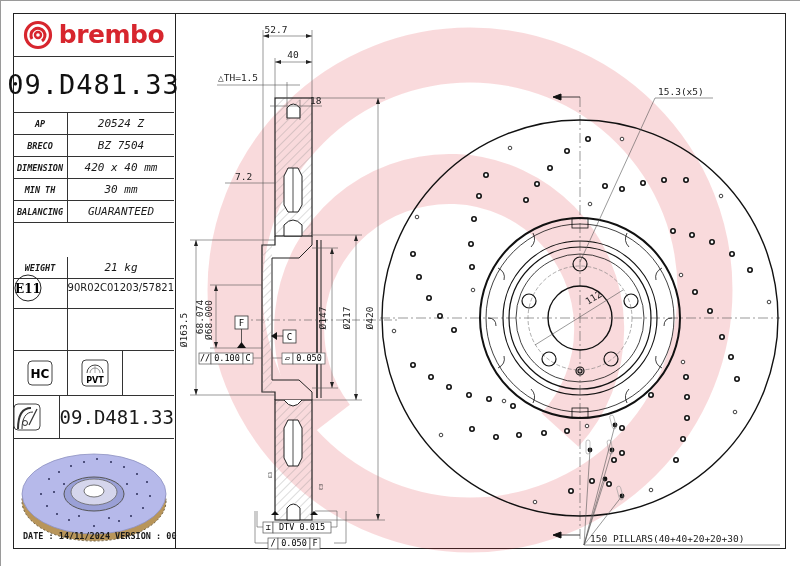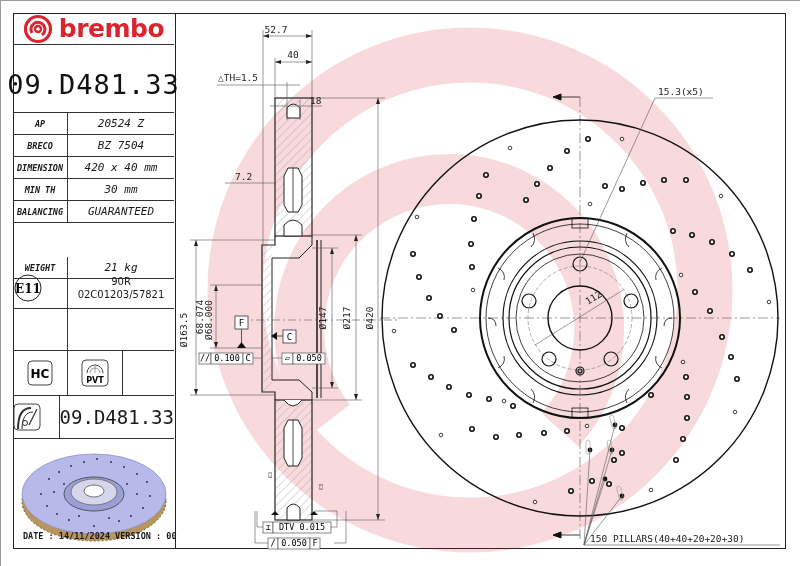--- a/index.html
+++ b/index.html
@@ -1,30 +1,30 @@
 <!DOCTYPE html>
 <html><head>
   <meta charset="utf-8">
   <style>
     html, body { margin:0; padding:0; background:#ffffff; }
     body { width:800px; height:566px; position:relative; overflow:hidden; font-family:"DejaVu Sans Mono","Liberation Mono",monospace; color:#1a1a1a; }
     .sheet { position:absolute; left:0; top:0; width:800px; height:566px; border-top:1px solid #9a9a9a; border-left:1px solid #9a9a9a; box-sizing:border-box; }
     .frame { position:absolute; left:13px; top:13px; width:773px; height:536px; border:1.5px solid #222; box-sizing:border-box; }
     .side { position:absolute; left:13px; top:13px; width:163px; height:536px; border-right:1.5px solid #222; box-sizing:border-box; }
     .row { position:absolute; left:0; width:161px; border-bottom:1px solid #333; box-sizing:border-box; display:flex; }
-    .logo-row { top:0; height:32px; align-items:center; justify-content:center; gap:6px; }
+    .logo-row { top:0; height:44px; align-items:center; justify-content:center; gap:6px; }
     .brand-text { font-family:"DejaVu Sans","Liberation Sans",sans-serif; font-weight:bold; font-size:25px; color:#d7262e; letter-spacing:-0.5px; }
     .code-row { top:44px; height:56px; align-items:center; justify-content:center; }
     .code-big { font-family:"DejaVu Sans Mono",monospace; font-size:27px; letter-spacing:1px; color:#111; }
     .spec { height:22px;font-style:italic; }
     .spec .k { width:54px; border-right:1px solid #333; font-size:8.5px; font-weight:bold; display:flex; align-items:center; justify-content:center; }
     .spec .v { flex:1; font-size:11px; display:flex; align-items:center; justify-content:center; }
     .cert-row { top:254px; height:42px; }
     .cert-row .k, .blank-row .k, .icon-row .k, .code2-row .k { width:54px; border-right:1px solid #333; display:flex; align-items:center; justify-content:flex-start; }
-    .cert-row .v { flex:1; display:flex; flex-direction:column; align-items:center; justify-content:center; font-size:10px; line-height:13px; font-family:"DejaVu Sans","Liberation Sans",sans-serif; }
+    .cert-row .v { flex:1; display:flex; flex-direction:row; align-items:center; justify-content:center; font-size:10px; line-height:13px; font-family:"DejaVu Sans","Liberation Sans",sans-serif; }
     .blank-row { top:296px; height:42px; }
     .icon-row { top:338px; height:45px; }
     .icon-row .v1 { width:54px; border-right:1px solid #333; display:flex; align-items:center; justify-content:center; }
     .code2-row { top:383px; height:43px; }
     .code2-row .v { flex:1; display:flex; align-items:center; justify-content:center; font-size:19px; }
     .disc-row { top:426px; height:110px; border-bottom:none; align-items:center; justify-content:center; }
     .footer { position:absolute; left:13px; top:527px; width:773px; height:17px; font-size:8.5px; font-weight:bold; display:flex; align-items:center; padding-left:10px; box-sizing:border-box; }
     svg text { font-family:"DejaVu Sans Mono","Liberation Mono",monospace; }
     .drawing { position:absolute; left:0; top:0; }
   </style>

